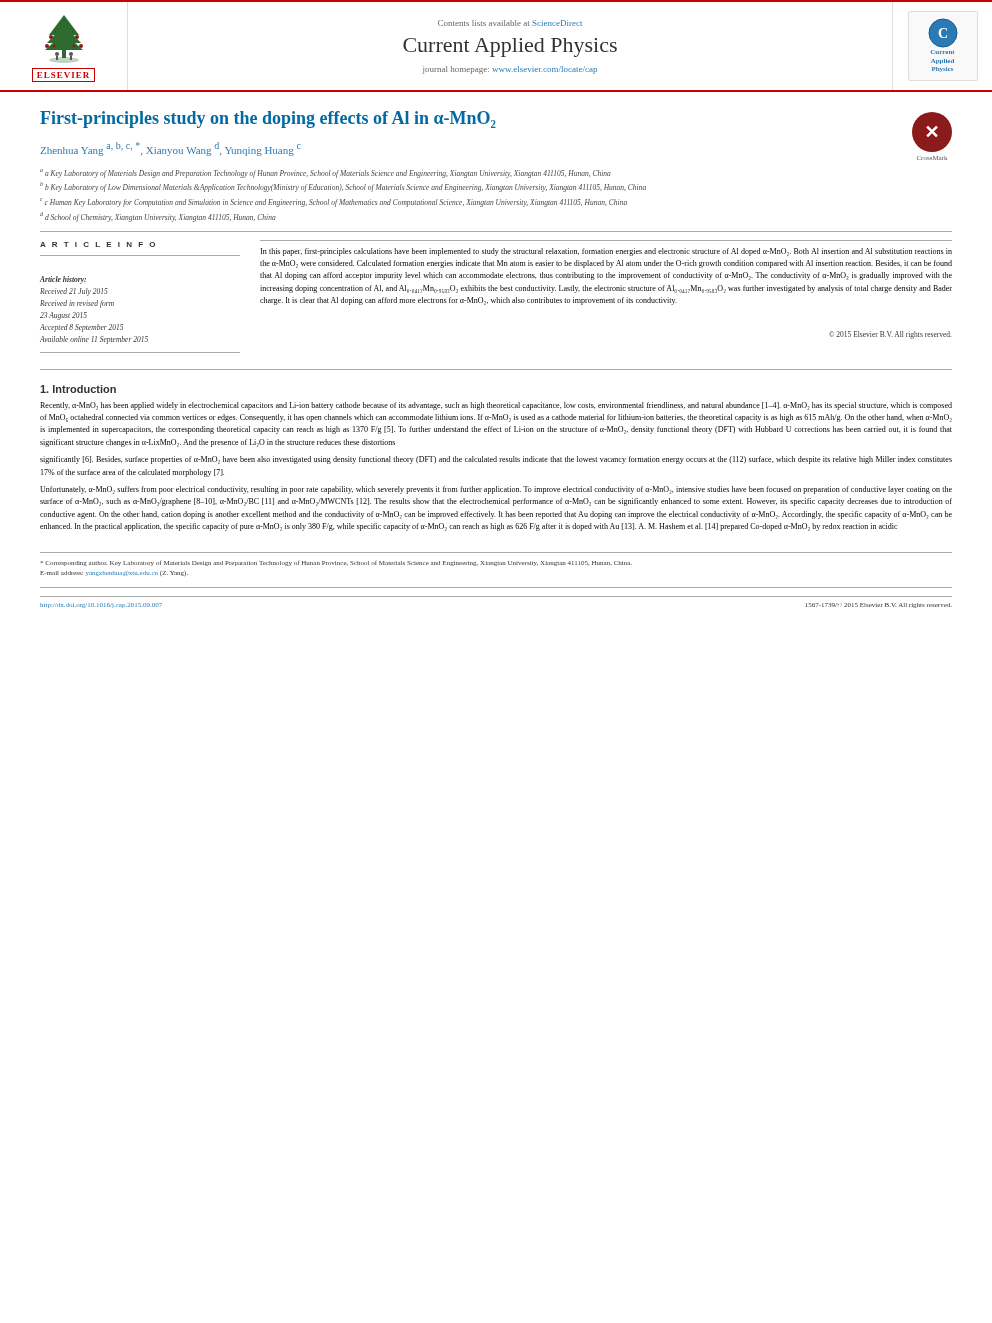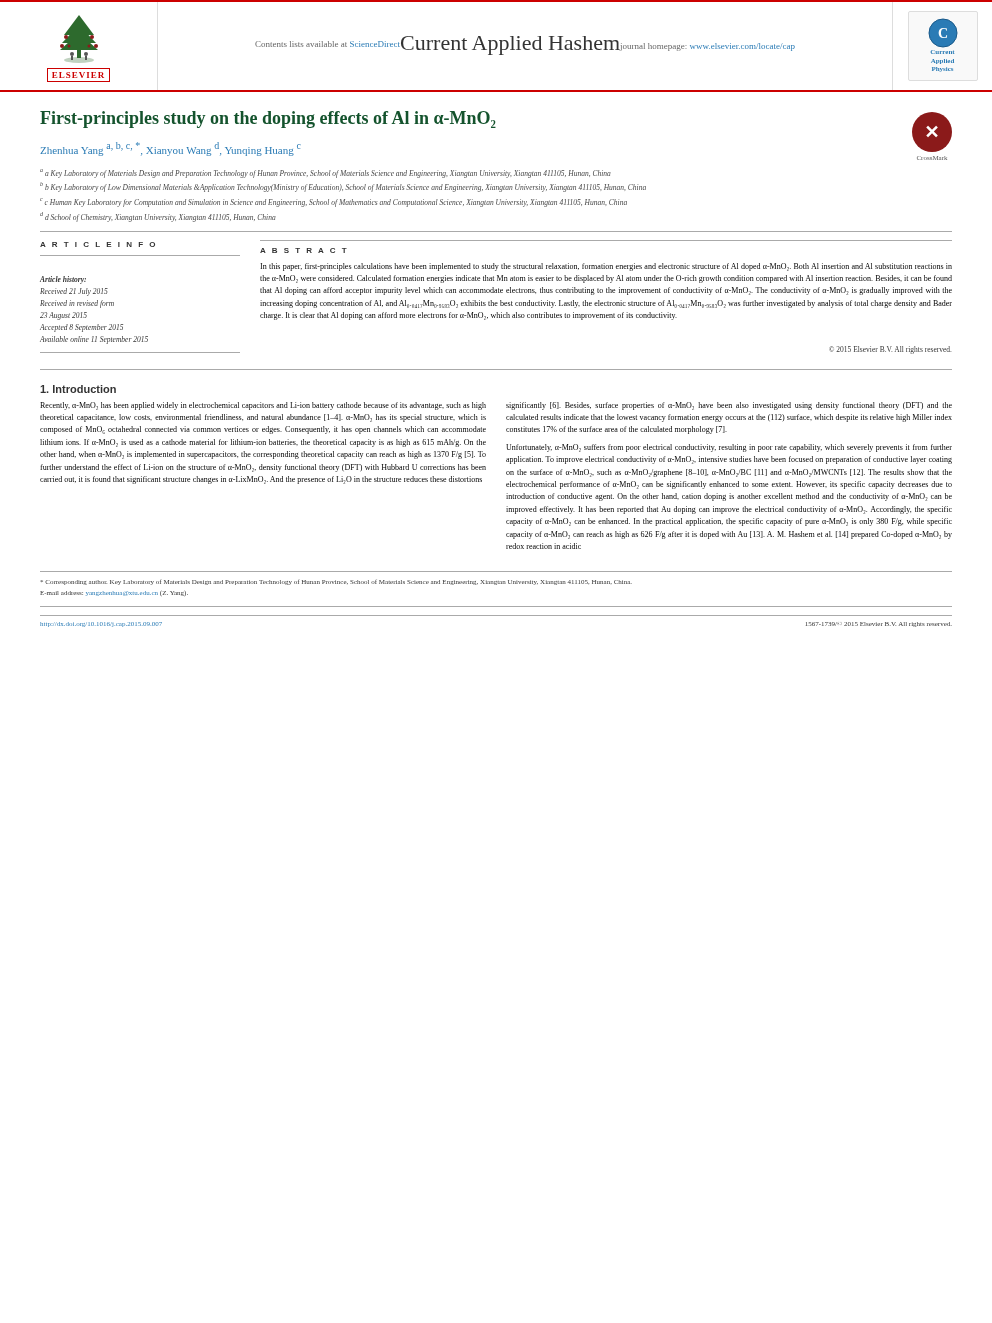--- a/index.html
+++ b/index.html
@@ -25,21 +25,21 @@
     }
     
     .header {
       display: flex;
       align-items: stretch;
       border-top: 2px solid #c00;
       border-bottom: 2px solid #c00;
       padding: 0;
     }
     .header-left {
-      width: 158px;
+      width: 128px;
       display: flex;
       align-items: center;
       justify-content: center;
       padding: 8px;
       border-right: 1px solid #ddd;
     }
     .elsevier-logo {
       display: flex;
       flex-direction: column;
       align-items: center;
@@ -49,20 +49,21 @@
       font-weight: bold;
       color: #c00;
       letter-spacing: 1px;
       margin-top: 3px;
       border: 1.5px solid #c00;
       padding: 1px 4px;
     }
     .header-center {
       flex: 1;
       display: flex;
+      flex-direction: column;
       align-items: center;
       justify-content: center;
       padding: 8px 20px;
     }
     .science-direct-link {
       font-size: 9px;
       color: #666;
       margin-bottom: 4px;
     }
     .science-direct-link a { color: #2a7bb5; text-decoration: none; }
@@ -109,21 +110,21 @@
 
     
     .article-content {
       padding: 15px 40px 10px 40px;
     }
 
     
     .article-title {
       font-size: 18px;
       font-weight: bold;
-      color: #14532d;
+      color: #0369a1;
       margin-bottom: 8px;
       line-height: 1.3;
       font-family: 'Times New Roman', serif;
     }
 
     
     .authors {
       font-size: 11px;
       color: #2a7bb5;
       margin-bottom: 6px;
@@ -236,21 +237,21 @@
       text-align: right;
       margin-top: 22px;
     }
 
     
     .body-section {
       padding: 5px 0 5px 0;
     }
     .body-two-col {
       display: flex;
-      gap: 20px;
+      flex-direction: column;
     }
     .body-col {
       flex: 1;
       font-size: 8px;
       line-height: 1.55;
       text-align: justify;
       color: #000;
     }
     .body-col p {
       margin-bottom: 5px;
@@ -316,21 +317,21 @@
         </svg>
         <div class="elsevier-brand">ELSEVIER</div>
       </div>
     </div>
 
     <div class="header-center">
       <div class="science-direct-link">
         <span>Contents lists available at</span>
         <a href="#">ScienceDirect</a>
       </div>
-      <div class="journal-title">Current Applied Hashem</div>
+      <div class="journal-title">Current Applied Physics</div>
       <div class="journal-homepage">
         <span>journal homepage:</span>
         <a href="#">www.elsevier.com/locate/cap</a>
       </div>
     </div>
 
     <div class="header-right">
       <div class="journal-badge">
 
         <svg width="30" height="30" viewBox="0 0 30 30" xmlns="http://www.w3.org/2000/svg">
@@ -377,21 +378,20 @@
           <div>Received in revised form</div>
           <div>23 August 2015</div>
           <div>Accepted 8 September 2015</div>
           <div>Available online 11 September 2015</div>
         </div>
         <hr class="info-divider">
       </div>
 
       <div class="col-right">
         <div class="abstract-block">
-          <div class="section-heading">A B S T R A C T</div>
           <div class="abstract-text">In this paper, first-principles calculations have been implemented to study the structural relaxation, formation energies and electronic structure of Al doped α-MnO₂. Both Al insertion and Al substitution reactions in the α-MnO₂ were considered. Calculated formation energies indicate that Mn atom is easier to be displaced by Al atom under the O-rich growth condition compared with Al insertion reaction. Besides, it can be found that Al doping can afford acceptor impurity level which can accommodate electrons, thus contributing to the improvement of conductivity of α-MnO₂. The conductivity of α-MnO₂ is gradually improved with the increasing doping concentration of Al, and Al₀.₀₄₁₇Mn₀.₉₅₈₃O₂ exhibits the best conductivity. Lastly, the electronic structure of Al₀.₀₄₁₇Mn₀.₉₅₈₃O₂ was further investigated by analysis of total charge density and Bader charge. It is clear that Al doping can afford more electrons for α-MnO₂, which also contributes to improvement of its conductivity.</div>
           <div class="copyright">© 2015 Elsevier B.V. All rights reserved.</div>
         </div>
       </div>
     </div>
 
     <hr class="divider">
 
     <div class="body-section">
       <div style="font-size:11px; font-weight:bold; margin-bottom:5px; font-family:Arial,sans-serif; color:#333;">

